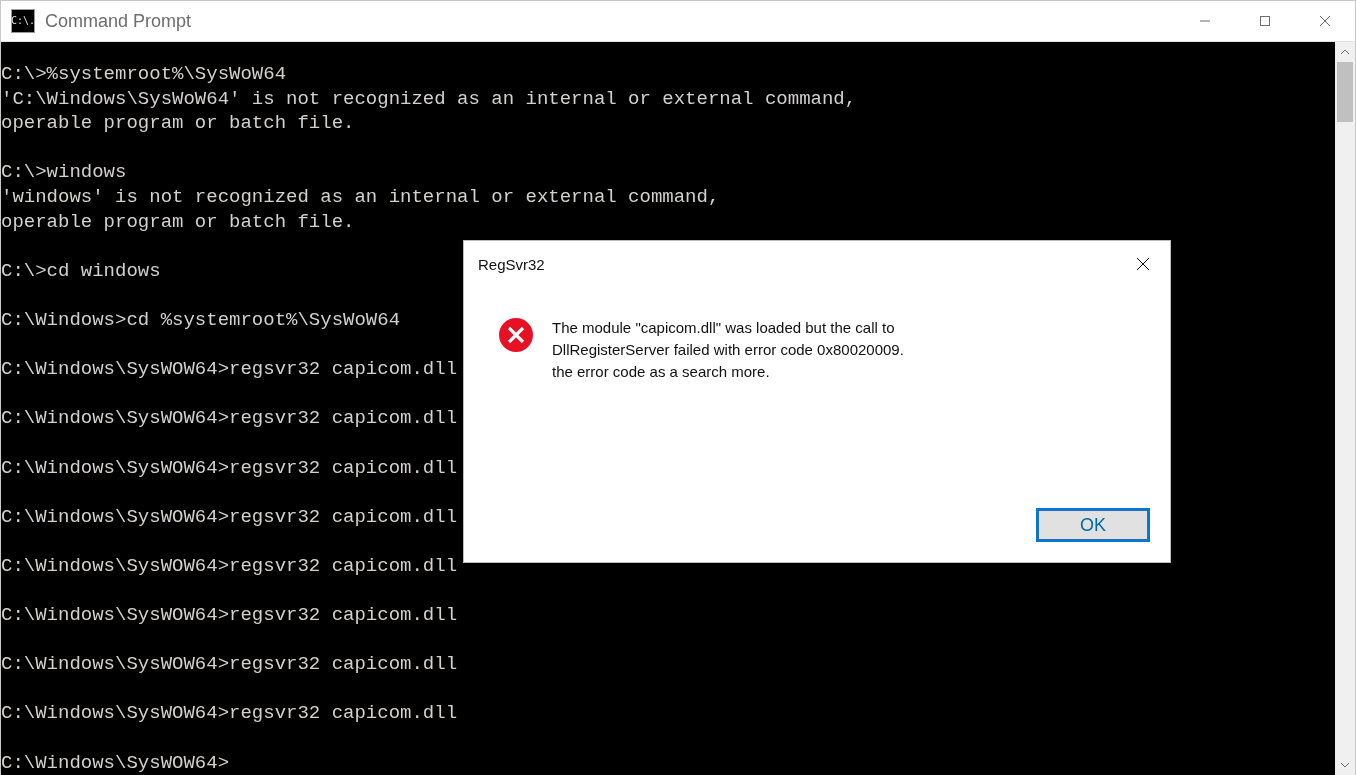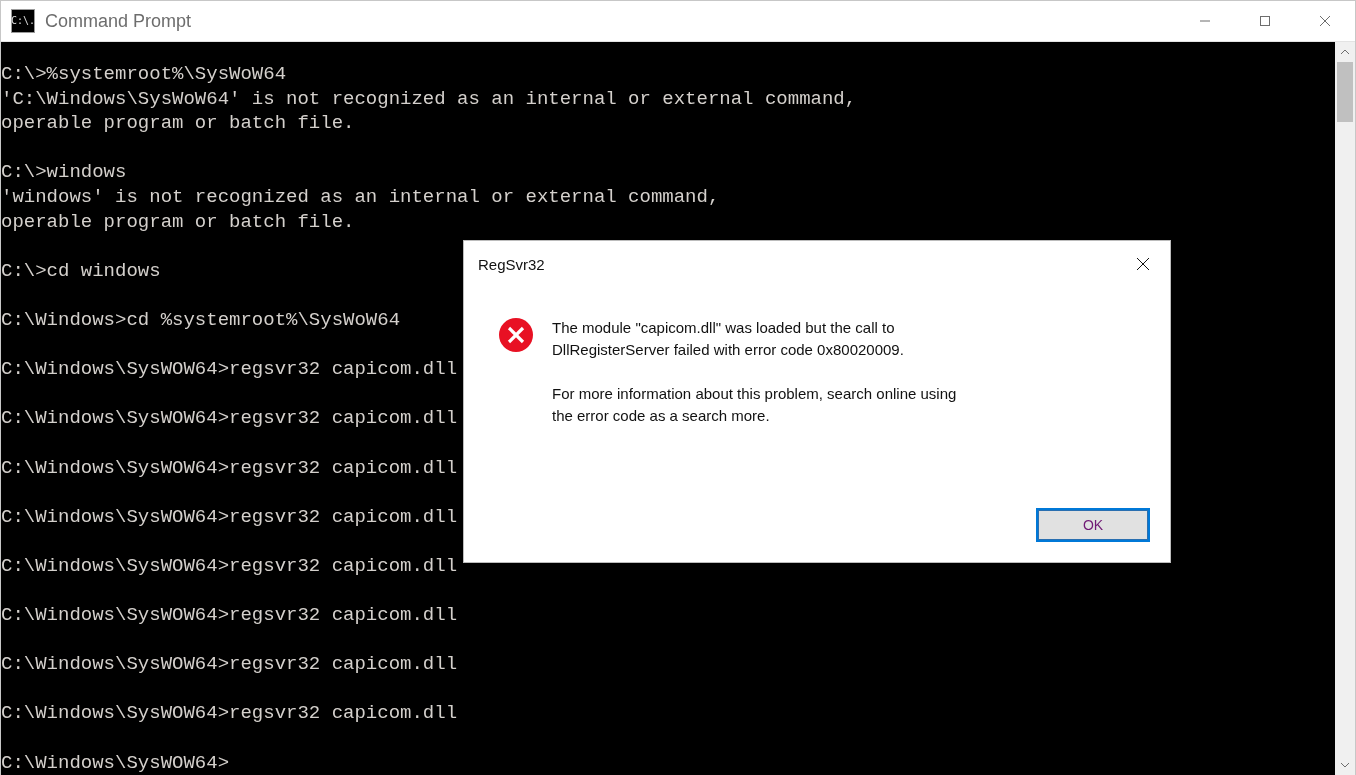--- a/index.html
+++ b/index.html
@@ -174,22 +174,22 @@
     justify-content:flex-end;
     padding: 0 20px 20px 0;
   }
   .dialog-footer .ok-btn{
     width: 110px;
     height: 30px;
     background: #e1e1e1;
     border: 2px solid #0078d7;
     outline: 1px solid #2a6fb0;
     outline-offset: -3px;
-    font-size: 14px;
-    color:#701a75;
+    font-size: 18px;
+    color:#0369a1;
     display:flex;
     align-items:center;
     justify-content:center;
     cursor:default;
   }
 </style>
 </head>
 <body>
 
 <div class="window-frame">
@@ -251,21 +251,20 @@
         <div class="error-icon">
           <svg width="36" height="36" viewBox="0 0 36 36">
             <circle cx="18" cy="18" r="17" fill="#e81123"></circle>
             <line x1="11" y1="11" x2="25" y2="25" stroke="#ffffff" stroke-width="3.2"></line>
             <line x1="25" y1="11" x2="11" y2="25" stroke="#ffffff" stroke-width="3.2"></line>
           </svg>
         </div>
         <div class="msg">
           <div>The module "capicom.dll" was loaded but the call to</div>
           <div>DllRegisterServer failed with error code 0x80020009.</div>
-          <div class="para2">For more information about this problem, search online using</div>
           <div>the error code as a search more.</div>
         </div>
       </div>
       <div class="dialog-footer">
         <div class="ok-btn">OK</div>
       </div>
     </div>
 
   </div>
 </div>

